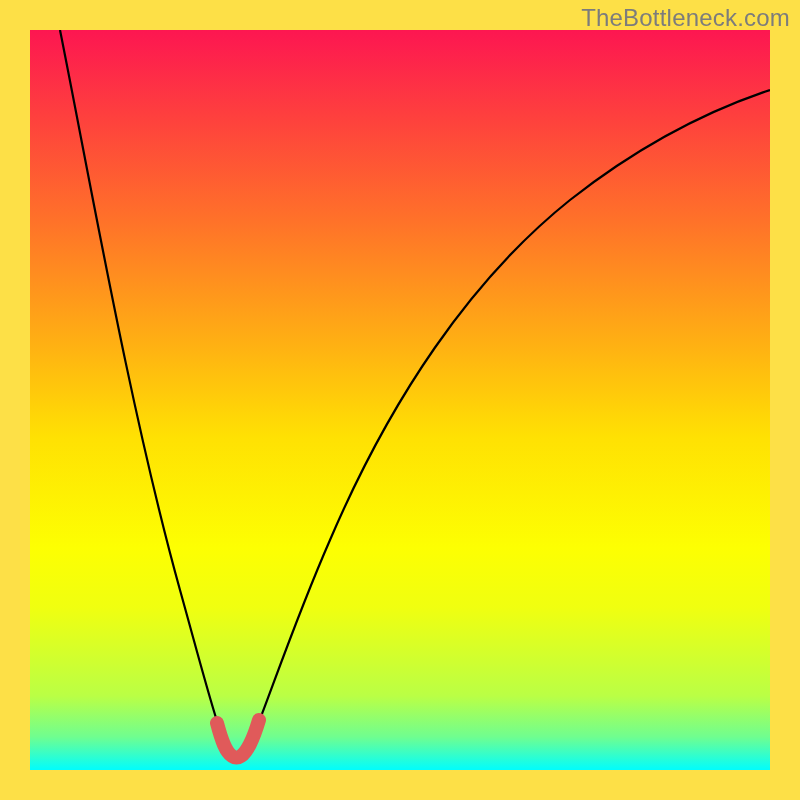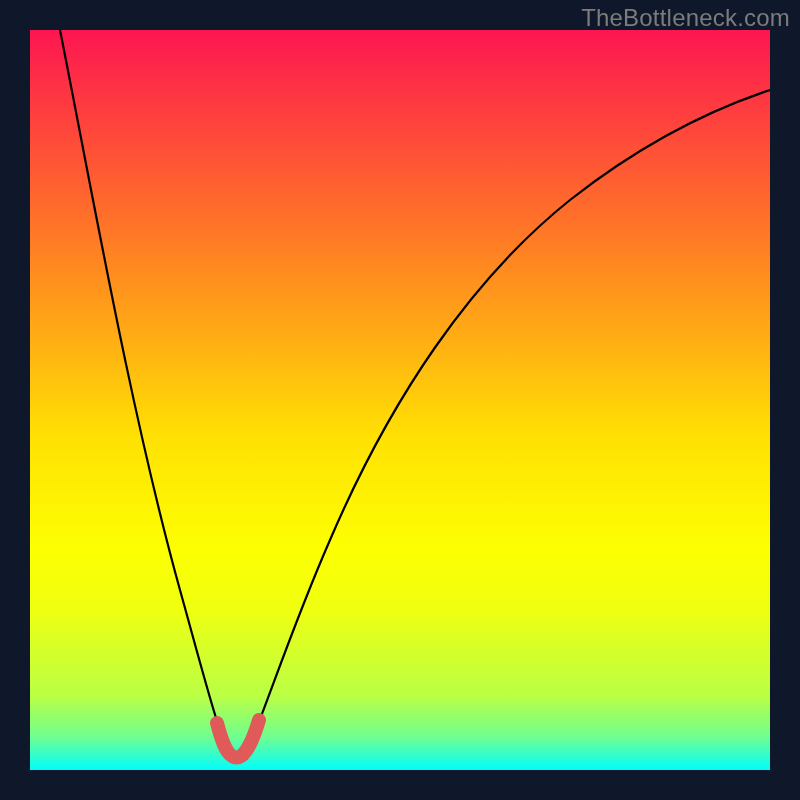--- a/index.html
+++ b/index.html
@@ -10,21 +10,21 @@
     background: #000;
     overflow: hidden;
     font-family: Arial, Helvetica, sans-serif;
   }
   .frame {
     position: absolute;
     left: 0;
     top: 0;
     width: 800px;
     height: 800px;
-    background: #0f172a;
+    background: #fde047;
   }
   .plot-area {
     position: absolute;
     left: 30px;
     top: 30px;
     width: 740px;
     height: 740px;
     background: linear-gradient(
       to bottom,
       #fd1651 0%,

